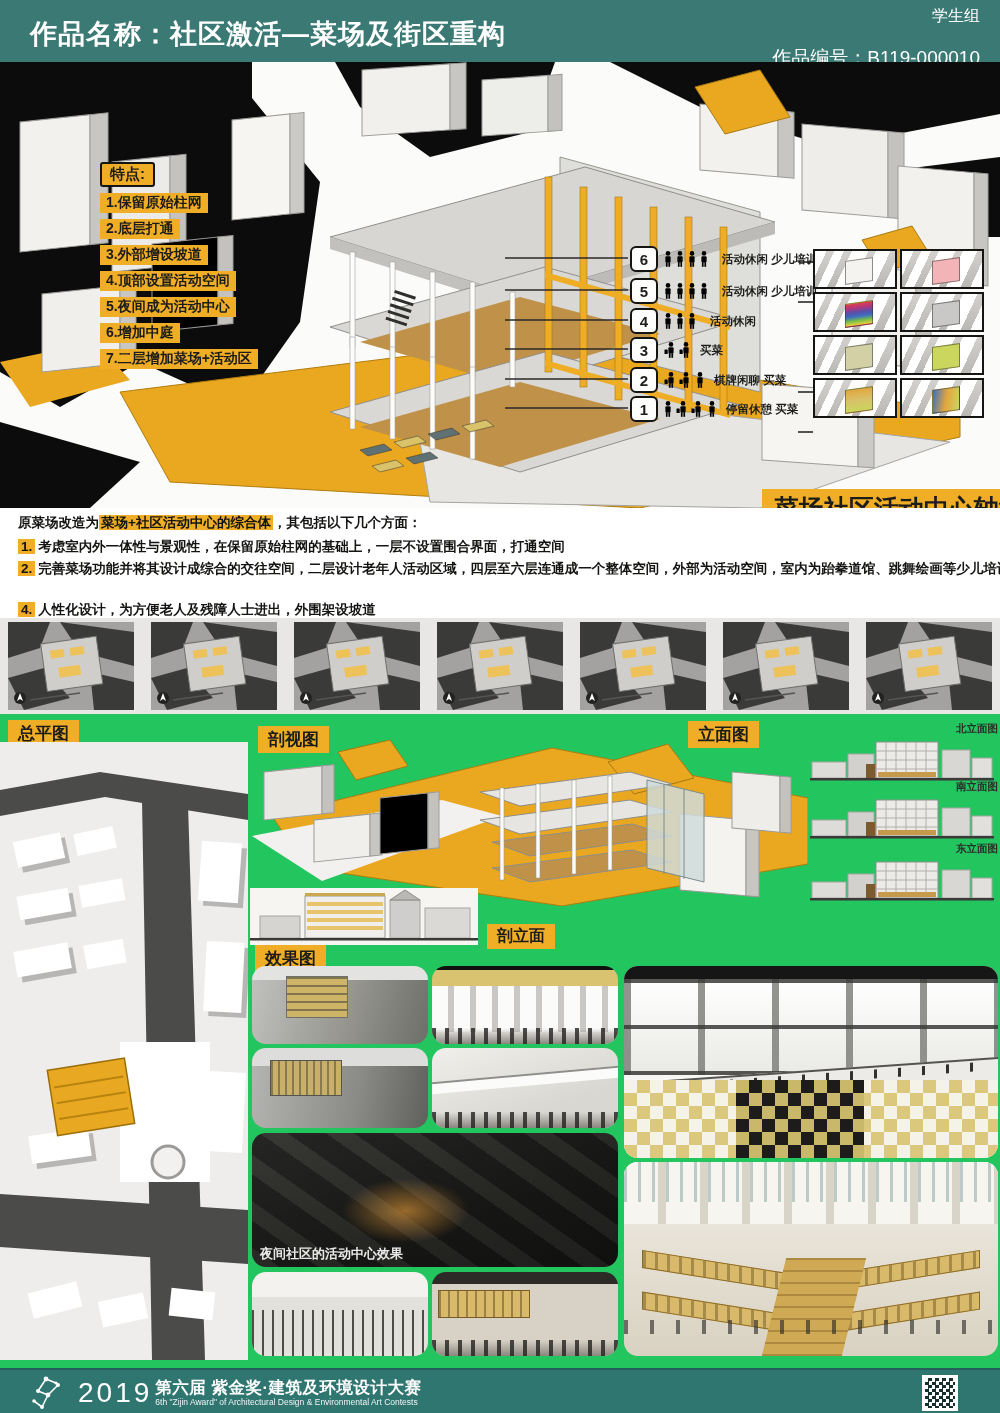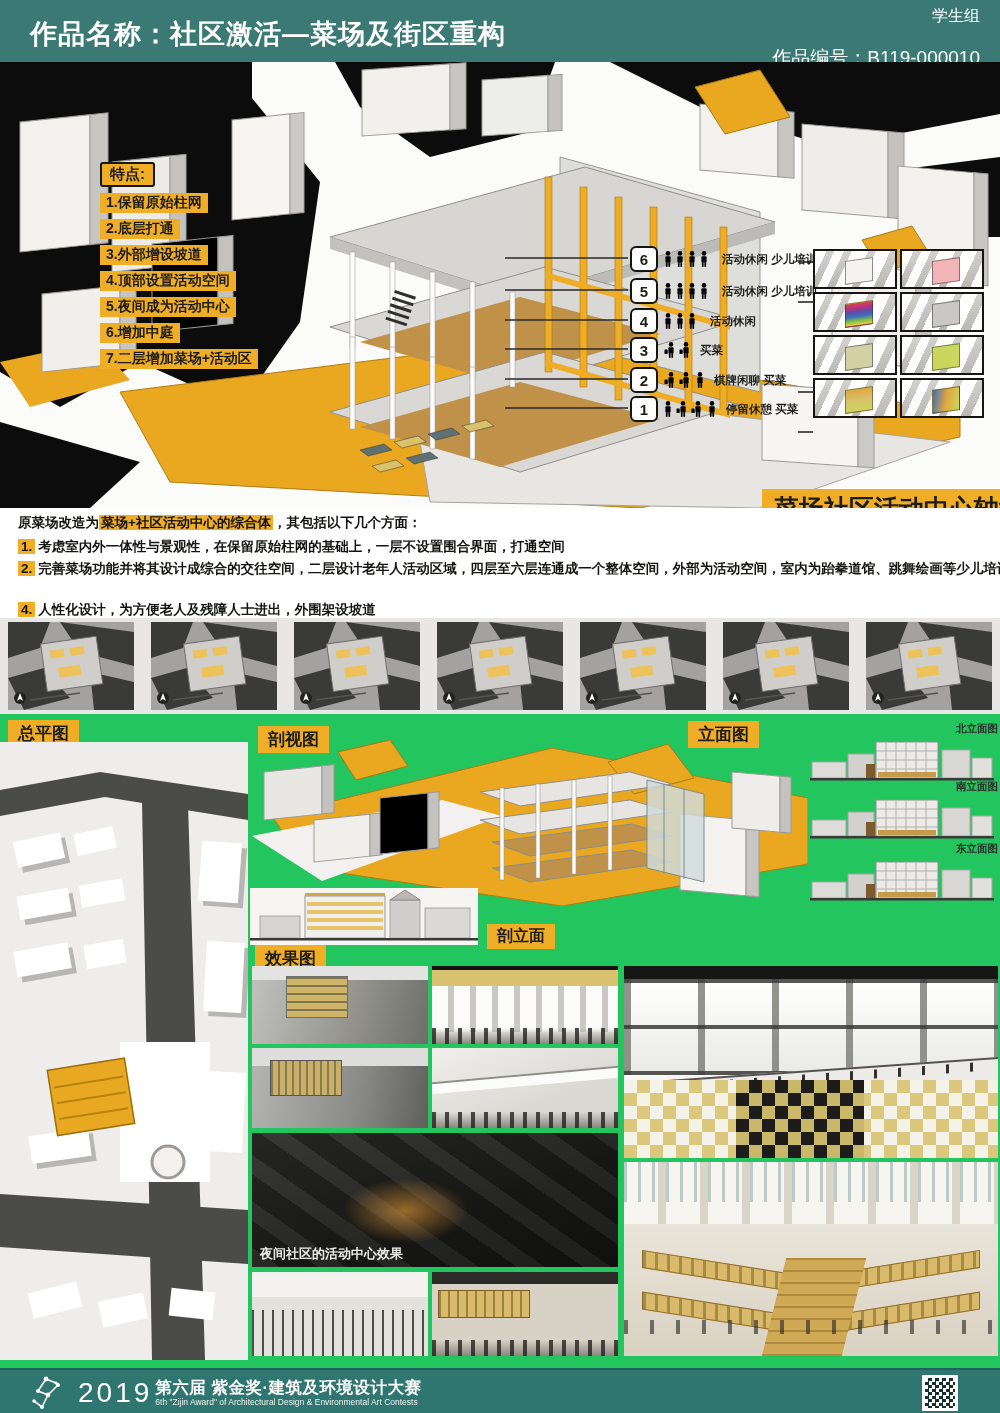--- a/index.html
+++ b/index.html
@@ -58,21 +58,21 @@
   .lbl-elev{left:688px;top:721px;}
   .lbl-secelev{left:487px;top:924px;font-size:16px;}
   .lbl-render{left:255px;top:945px;}
   .sitemap{position:absolute;left:0;top:742px;}
   .persp{position:absolute;left:252px;top:736px;}
   .secelev{position:absolute;left:250px;top:888px;}
   .elevblock{position:absolute;left:808px;width:192px;height:60px;}
   .elevblock .elabel{position:absolute;right:2px;top:0;font-size:10.5px;font-weight:bold;color:#2c2c2a;}
   .elevblock svg{position:absolute;left:0;bottom:0;}
   
-  .ph{position:absolute;overflow:hidden;}
+  .ph{position:absolute;overflow:hidden;border-radius:14px;}
   .p1{background:linear-gradient(180deg,#e3e3e1 0 18%,transparent 18%),linear-gradient(105deg,#c2c2c0,#96968f 55%,#6e6e6a);}
   .p1 .bld{position:absolute;left:34px;top:10px;width:60px;height:40px;background:#cdb469;border:1px solid #6e6e6a;
            background-image:repeating-linear-gradient(180deg,rgba(40,40,40,.45) 0 2px,transparent 2px 8px);}
   .p2{background:linear-gradient(180deg,#111 0 4px,#d9c370 4px 20px,#f1f0ec 20px);}
   .p2 .cols{position:absolute;left:0;top:20px;right:0;height:46px;
             background:repeating-linear-gradient(90deg,#fbfbfa 0 16px,#c9c8c4 16px 22px);}
   .p2 .crowd,.b2 .crowd,.p4 .crowd{position:absolute;left:0;right:0;bottom:0;height:16px;
             background:repeating-linear-gradient(90deg,rgba(35,33,30,.8) 0 4px,transparent 4px 13px),linear-gradient(transparent,#8a867e);}
   .p3{background:linear-gradient(180deg,#dddddb 0 22%,transparent 22%),linear-gradient(100deg,#b5b5b3,#8a8a86 60%,#5f5f5b);}
   .p3 .bld{position:absolute;left:18px;top:12px;width:70px;height:34px;background:#c9b06a;border:1px solid #55554f;

